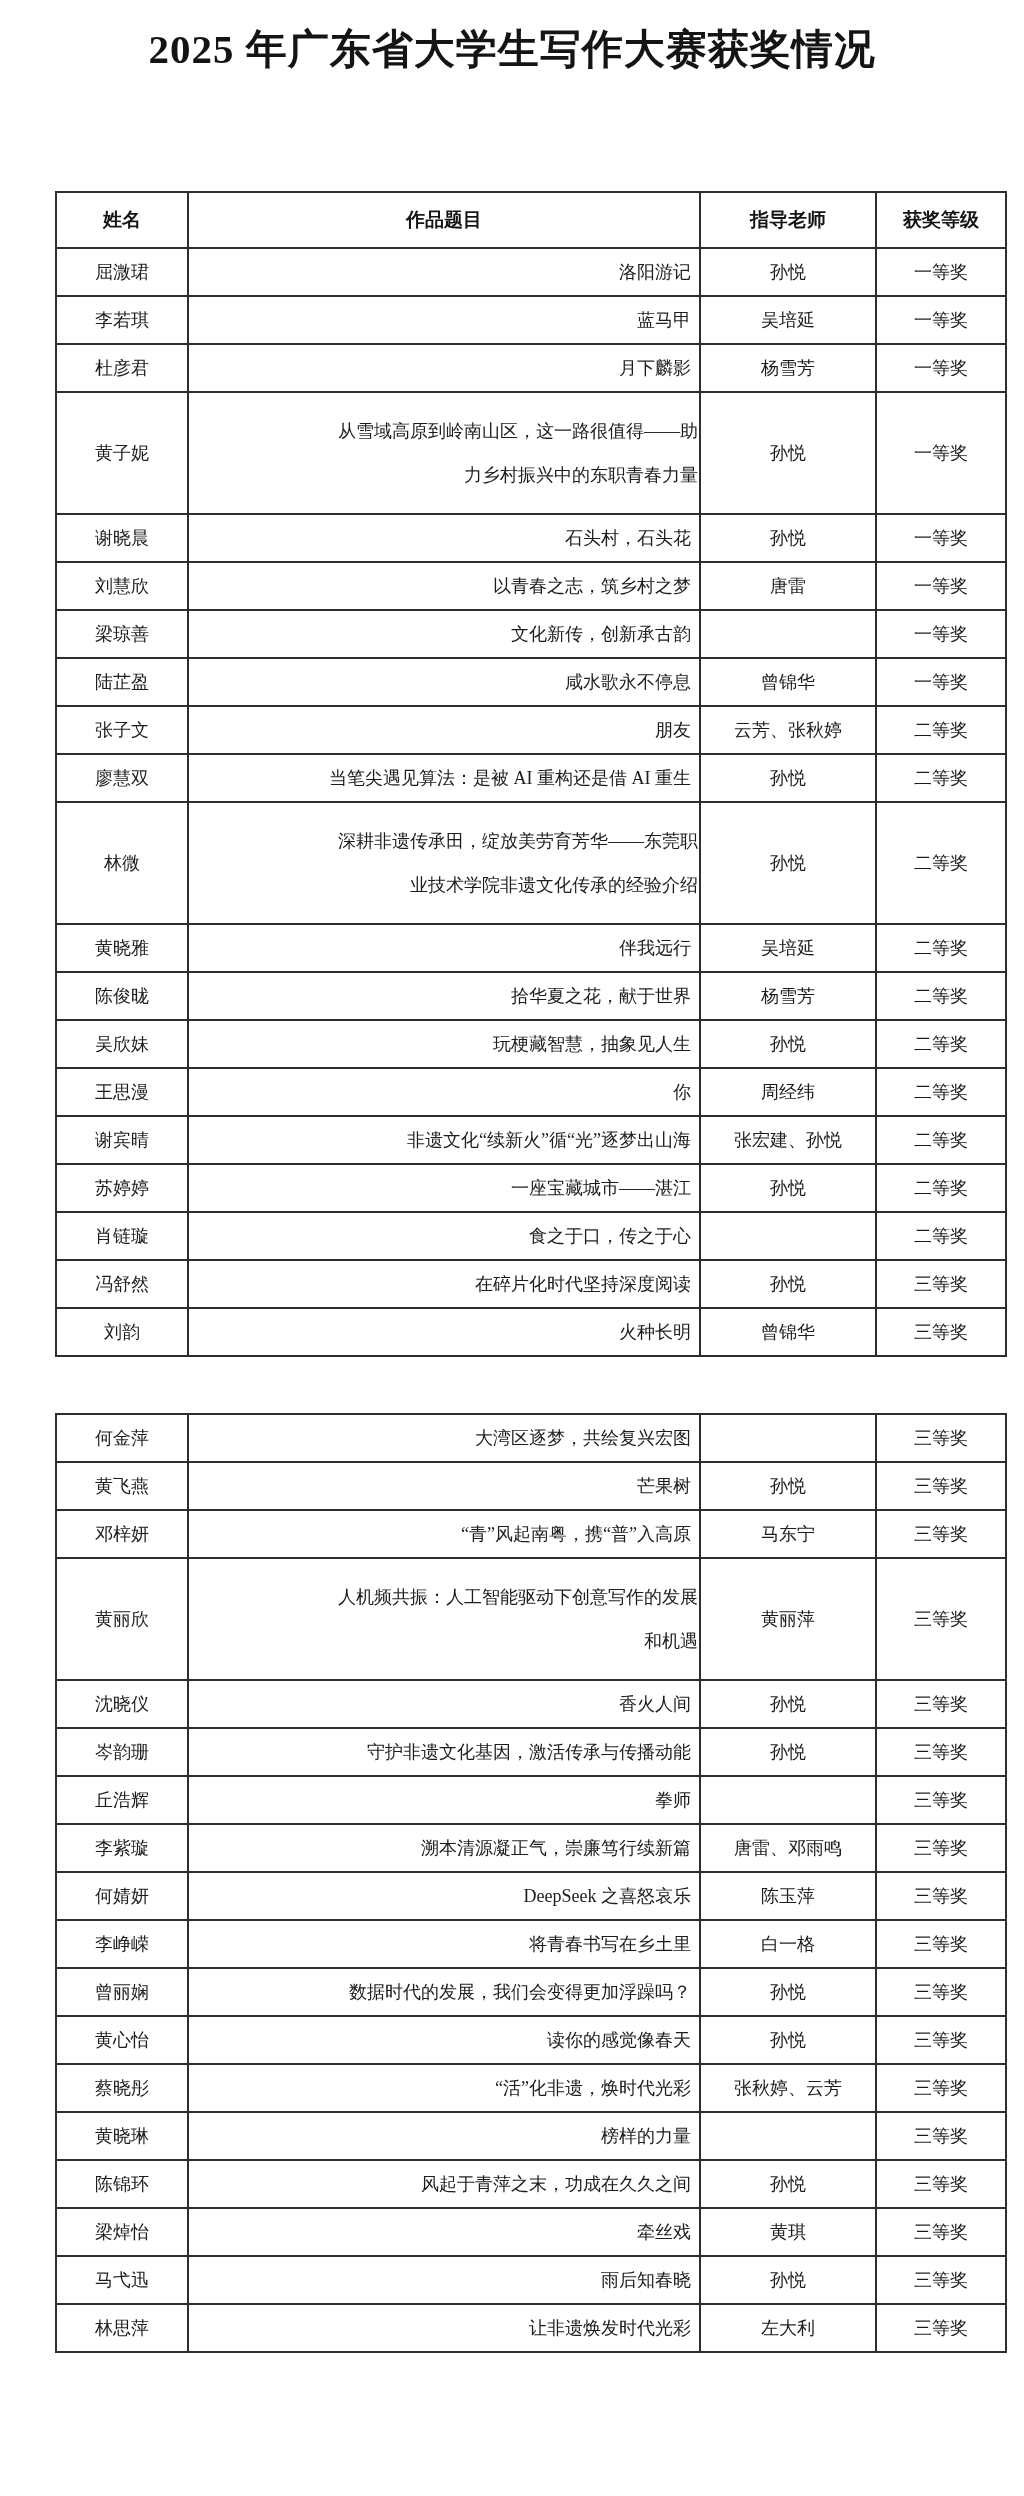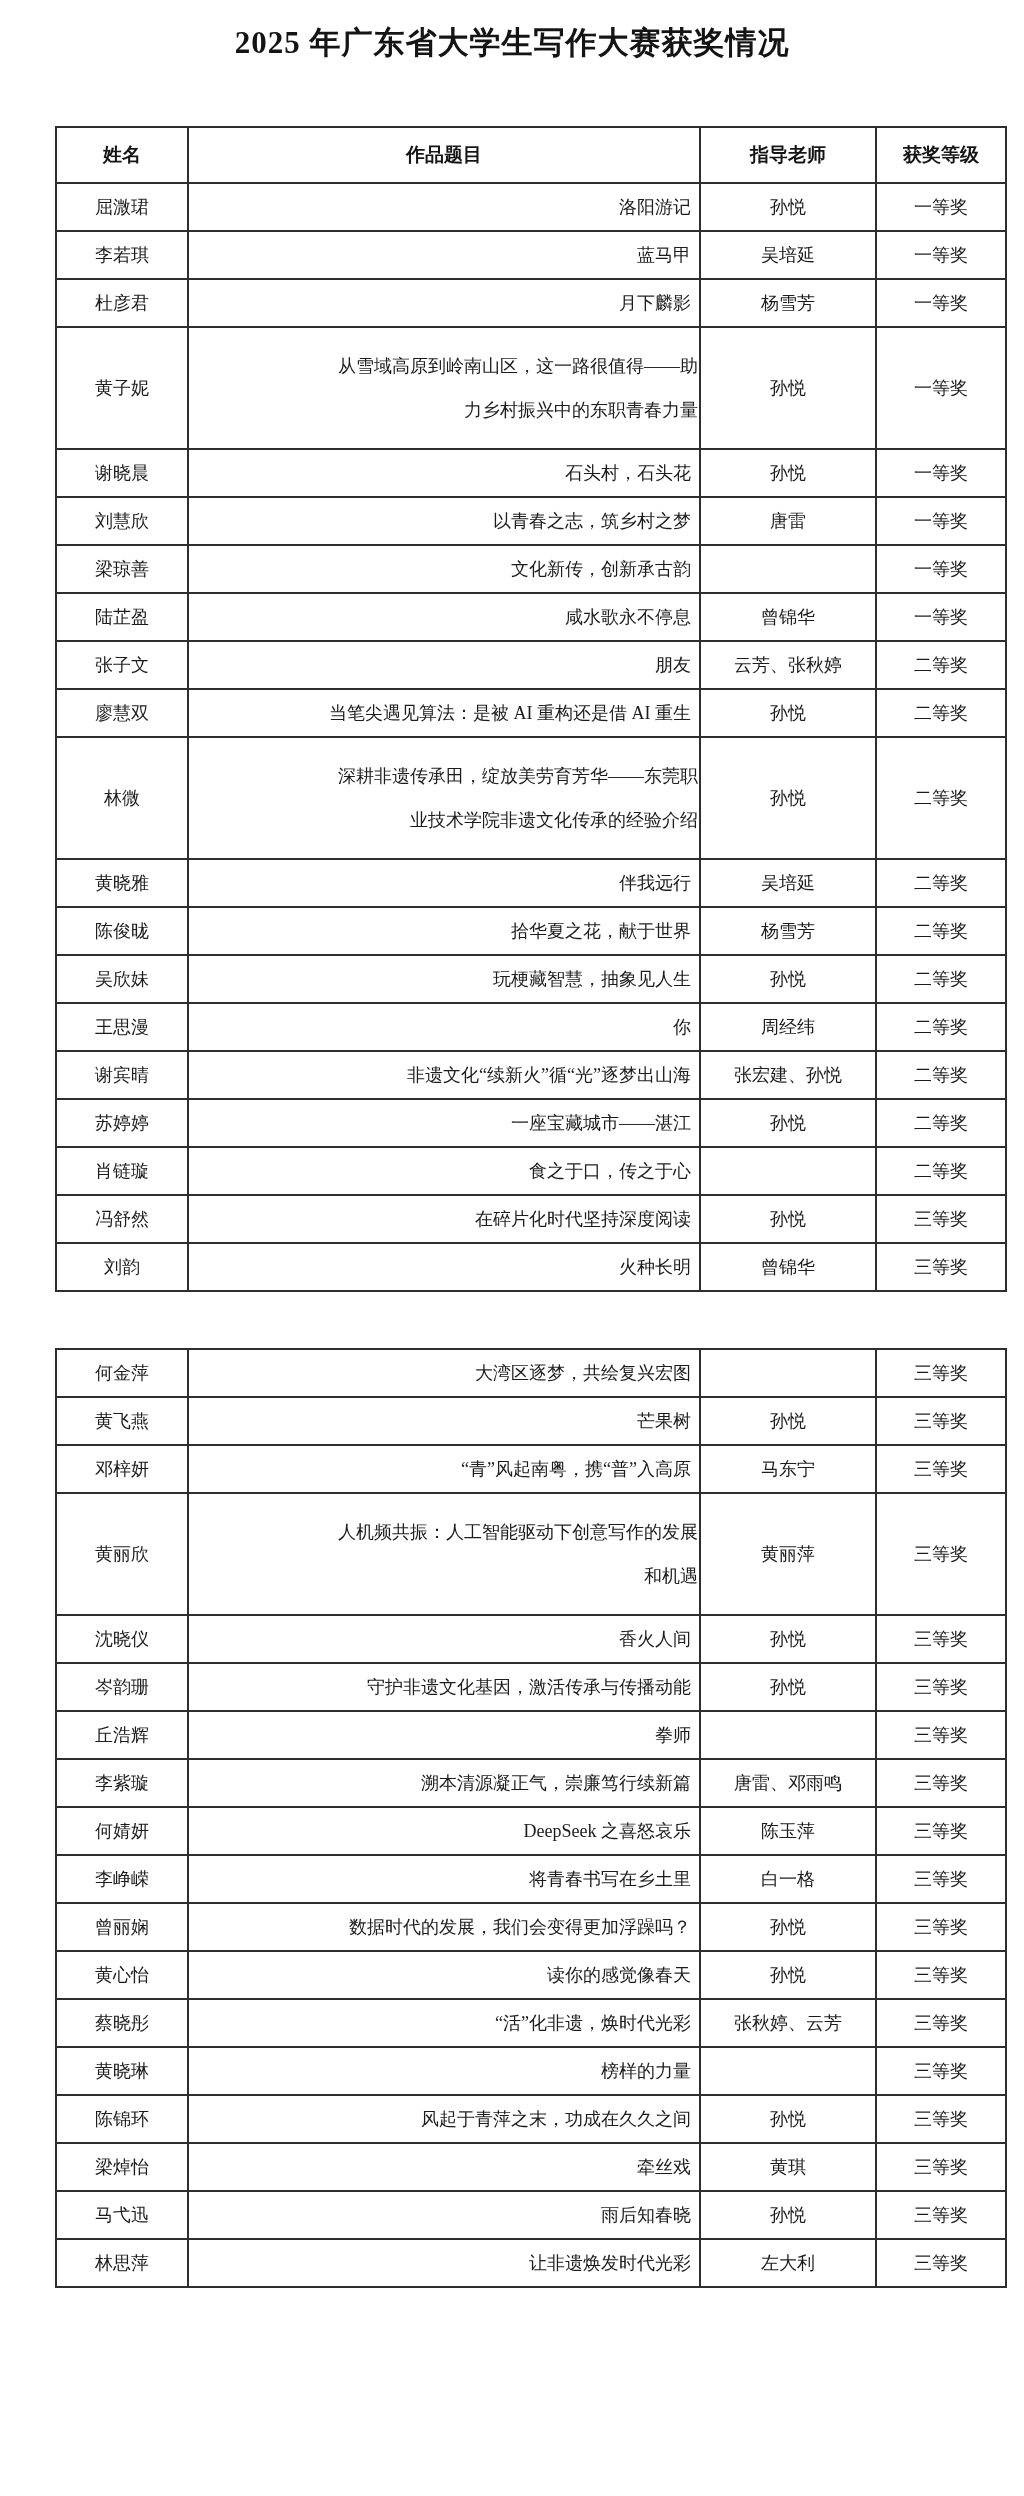--- a/index.html
+++ b/index.html
@@ -11,34 +11,34 @@
   body {
     min-height: 2496px;
     font-family: "Liberation Serif", "DejaVu Serif", serif;
     color: #1c1c1c;
   }
   .doc {
     padding-top: 22px;
   }
   .doc-title {
     text-align: center;
-    font-size: 31px;
+    font-size: 41px;
     font-weight: bold;
     margin: 0;
     letter-spacing: 1px;
     color: #141414;
   }
   .awards-table {
     border-collapse: collapse;
     table-layout: fixed;
     width: 950px;
     margin-left: 55px;
     background: #ffffff;
   }
-  .awards-table.page1 { margin-top: 62px; border-radius: 22px; }
+  .awards-table.page1 { margin-top: 114px; border-radius: 22px; }
   .awards-table.page2 { margin-top: 56px; }
   .awards-table th,
   .awards-table td {
     border: 2px solid #2e2e2e;
     text-align: center;
     vertical-align: middle;
     font-size: 18px;
     line-height: 26px;
     padding: 10px 8px;
     overflow: hidden;

